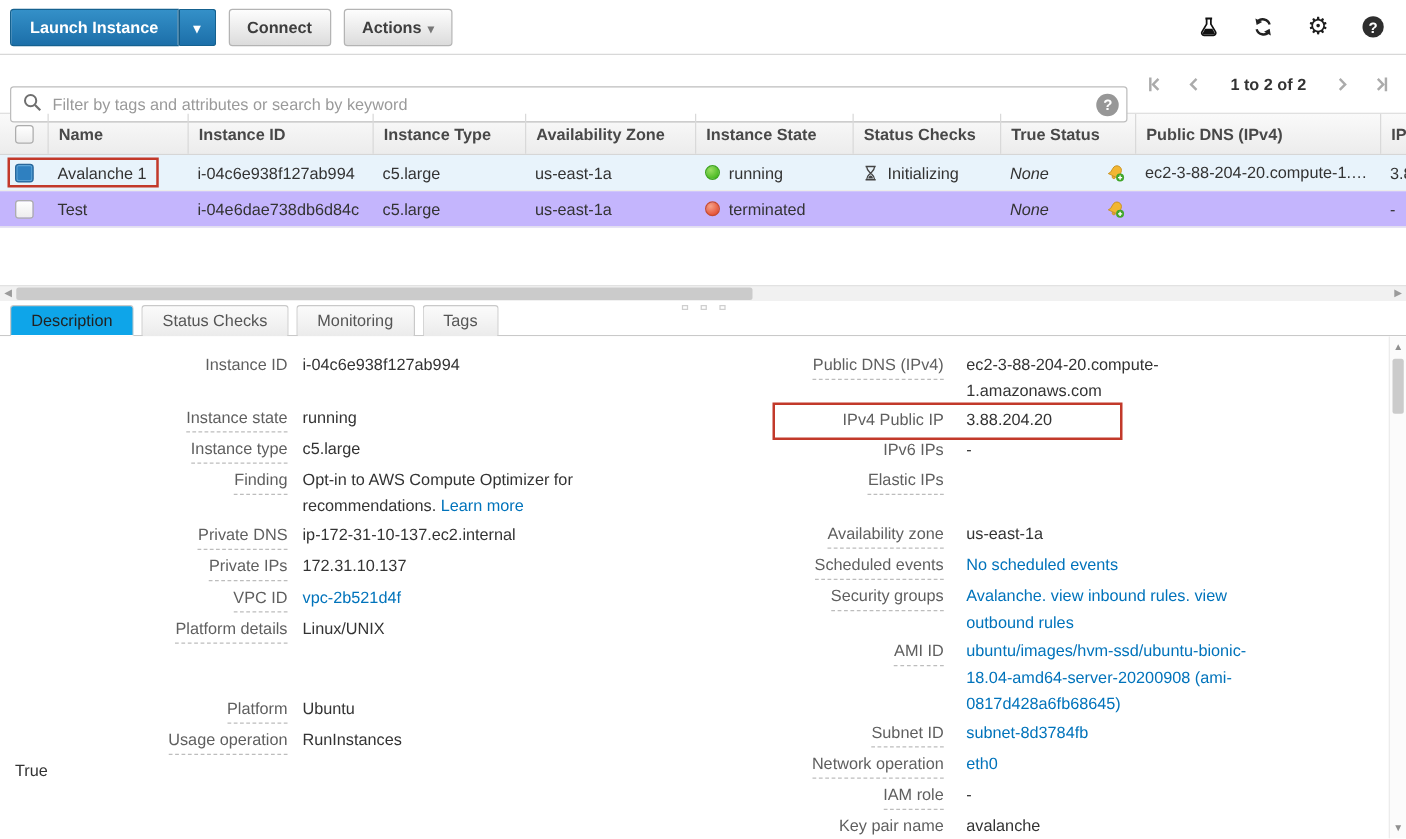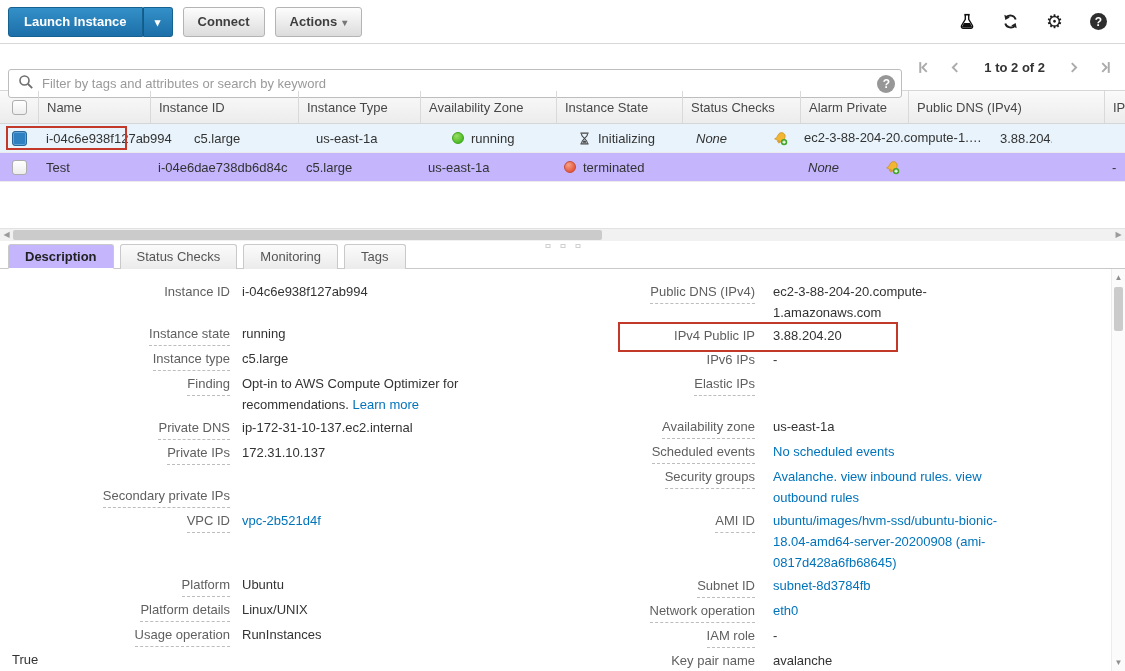--- a/index.html
+++ b/index.html
@@ -31,21 +31,21 @@
   .search-box input { flex:1; border:none; outline:none; font-family:inherit; font-size:13px; color:#333; margin-left:8px; background:transparent; }
   .search-box input::placeholder { color:#9a9a9a; }
   .input-help { width:18px; height:18px; border-radius:50%; background:#979797; color:#fff; font-weight:bold; font-size:12px; display:flex; align-items:center; justify-content:center; flex:none; cursor:pointer; }
   .pagination { display:flex; align-items:center; gap:21px; margin-left:16px; padding-right:4px; }
   .pg-btn { background:none; border:none; cursor:pointer; display:flex; align-items:center; }
   .pg-count { font-weight:bold; color:#333; margin:0 4px; white-space:nowrap; }
 
   
   .table { width:1125px; overflow:hidden; }
   .thead { display:flex; height:34px; background:linear-gradient(#fafafa,#ececec); border-top:1px solid #d6d6d6; border-bottom:1px solid #d6d6d6; }
-  .th { display:flex; align-items:center; padding:0 8px; font-weight:normal; color:#484848; white-space:nowrap; overflow:hidden; border-left:1px solid #d9d9d9; cursor:pointer; flex:none; }
+  .th { display:flex; align-items:center; padding:0 8px; font-weight:bold; color:#484848; white-space:nowrap; overflow:hidden; border-left:1px solid #d9d9d9; cursor:pointer; flex:none; }
   .th-check { width:38px; display:flex; align-items:center; justify-content:center; flex:none; }
   .th .arrow { margin-left:auto; padding-left:6px; font-size:10px; color:#9e9e9e; }
   .c-name{width:112px}.c-id{width:148px}.c-type{width:122px}.c-az{width:136px}
   .c-state{width:126px}.c-status{width:118px}.c-alarm{width:108px}.c-dns{width:196px}.c-ip{width:60px}
   .trow { display:flex; height:29px; align-items:stretch; border-bottom:1px solid #ebebeb; position:relative; cursor:pointer; background:#c4b5fd; }
   .trow.selected { background:#e8f3fb; }
   .td { display:flex; align-items:center; padding:0 8px; white-space:nowrap; overflow:hidden; flex:none; }
   .td.c-dns { text-overflow:ellipsis; display:block; line-height:28px; }
   .td-check { width:38px; display:flex; align-items:center; justify-content:center; flex:none; }
   .cb { width:15px; height:15px; border:1px solid #adadad; border-radius:3px; background:linear-gradient(#fff,#ededed); display:inline-block; cursor:pointer; }
@@ -63,21 +63,21 @@
 
   
   .hscroll { height:13px; background:#f1f1f1; border-top:1px solid #e2e2e2; position:relative; }
   .hs-arrow { position:absolute; top:0; width:13px; height:12px; color:#9b9b9b; font-size:8px; line-height:12px; text-align:center; cursor:pointer; }
   .hs-left { left:0; } .hs-right { right:0; }
   .hs-thumb { position:absolute; left:13px; top:1px; width:589px; height:10px; background:#cbcbcb; border-radius:2px; cursor:pointer; }
 
   
   .tabsbar { height:28px; display:flex; align-items:flex-end; padding-left:8px; border-bottom:1px solid #c9c9c9; position:relative; background:#fff; }
   .tab { height:25px; line-height:24px; padding:0 16px; margin-right:6px; border:1px solid #c9c9c9; border-bottom:none; border-radius:3px 3px 0 0; background:linear-gradient(#fbfbfb,#ebebeb); color:#555; cursor:pointer; position:relative; top:1px; white-space:nowrap; }
-  .tab.active { background:#c4b5fd; font-weight:bold; color:#222; top:1px; border-bottom:1px solid #fff; }
+  .tab.active { background:#0ea5e9; font-weight:normal; color:#222; top:1px; border-bottom:1px solid #fff; }
   .dots { position:absolute; left:50%; top:3px; transform:translateX(-50%); display:flex; gap:10px; }
   .dots span { width:5px; height:4px; border:1px solid #cfcfcf; background:#fff; }
 
   
   .descpanel { position:relative; height:402px; overflow:hidden; padding-top:12px; display:flex; background:#fff; }
   .dcol { flex:none; }
   .dcol-left { width:560px; }
   .dcol-right { width:540px; }
   .field { display:flex; line-height:21px; margin-bottom:2px; position:relative; }
   .field.gap { margin-top:20px; }
@@ -208,21 +208,21 @@
             <span>Instance State</span>
             <span class="arrow down"></span>
           </div>
 
           <div class="th c-status">
             <span>Status Checks</span>
             <span class="arrow down"></span>
           </div>
 
           <div class="th c-alarm">
-            <span>Alarm Private</span>
+            <span>True Status</span>
             <span class="arrow none"></span>
           </div>
 
           <div class="th c-dns">
             <span>Public DNS (IPv4)</span>
             <span class="arrow down"></span>
           </div>
 
           <div class="th c-ip">
             <span>IPv4 Public IP</span>
@@ -231,20 +231,21 @@
         </div>
     </div>
 
     <div>
 
         <div class="trow selected annotated">
           <div class="row-annotation"></div>
           <div class="td-check">
             <span class="cb checked"></span>
           </div>
+          <div class="td c-name">Avalanche 1</div>
           <div class="td c-id">i-04c6e938f127ab994</div>
           <div class="td c-type">c5.large</div>
           <div class="td c-az">us-east-1a</div>
           <div class="td c-state">
             <span class="dot green"></span>
             <span>running</span>
           </div>
           <div class="td c-status">
             <span class="status-icon show">
               <svg width="13" height="13" viewBox="0 0 16 16" fill="none">
@@ -371,45 +372,39 @@
           </div>
         </div>
 
         <div class="field">
           <div class="flabel"><span class="lbl">Private IPs</span></div>
           <div class="fvalue">
             <span class="vtext">172.31.10.137</span>
           </div>
         </div>
 
-        <div class="field gap">
-          <div class="flabel"><span class="lbl">Secondary private IPs</span></div>
-          <div class="fvalue">
-            <span class="vtext"></span>
-          </div>
-        </div>
 
         <div class="field">
           <div class="flabel"><span class="lbl">VPC ID</span></div>
           <div class="fvalue">
             <span class="vtext link">vpc-2b521d4f</span>
+          </div>
+        </div>
+
+        <div class="field">
+          <div class="flabel"><span class="lbl">Platform details</span></div>
+          <div class="fvalue">
+            <span class="vtext">Linux/UNIX</span>
           </div>
         </div>
 
         <div class="field gap-large">
           <div class="flabel"><span class="lbl">Platform</span></div>
           <div class="fvalue">
             <span class="vtext">Ubuntu</span>
-          </div>
-        </div>
-
-        <div class="field">
-          <div class="flabel"><span class="lbl">Platform details</span></div>
-          <div class="fvalue">
-            <span class="vtext">Linux/UNIX</span>
           </div>
         </div>
 
         <div class="field">
           <div class="flabel"><span class="lbl">Usage operation</span></div>
           <div class="fvalue">
             <span class="vtext">RunInstances</span>
           </div>
         </div>
 

